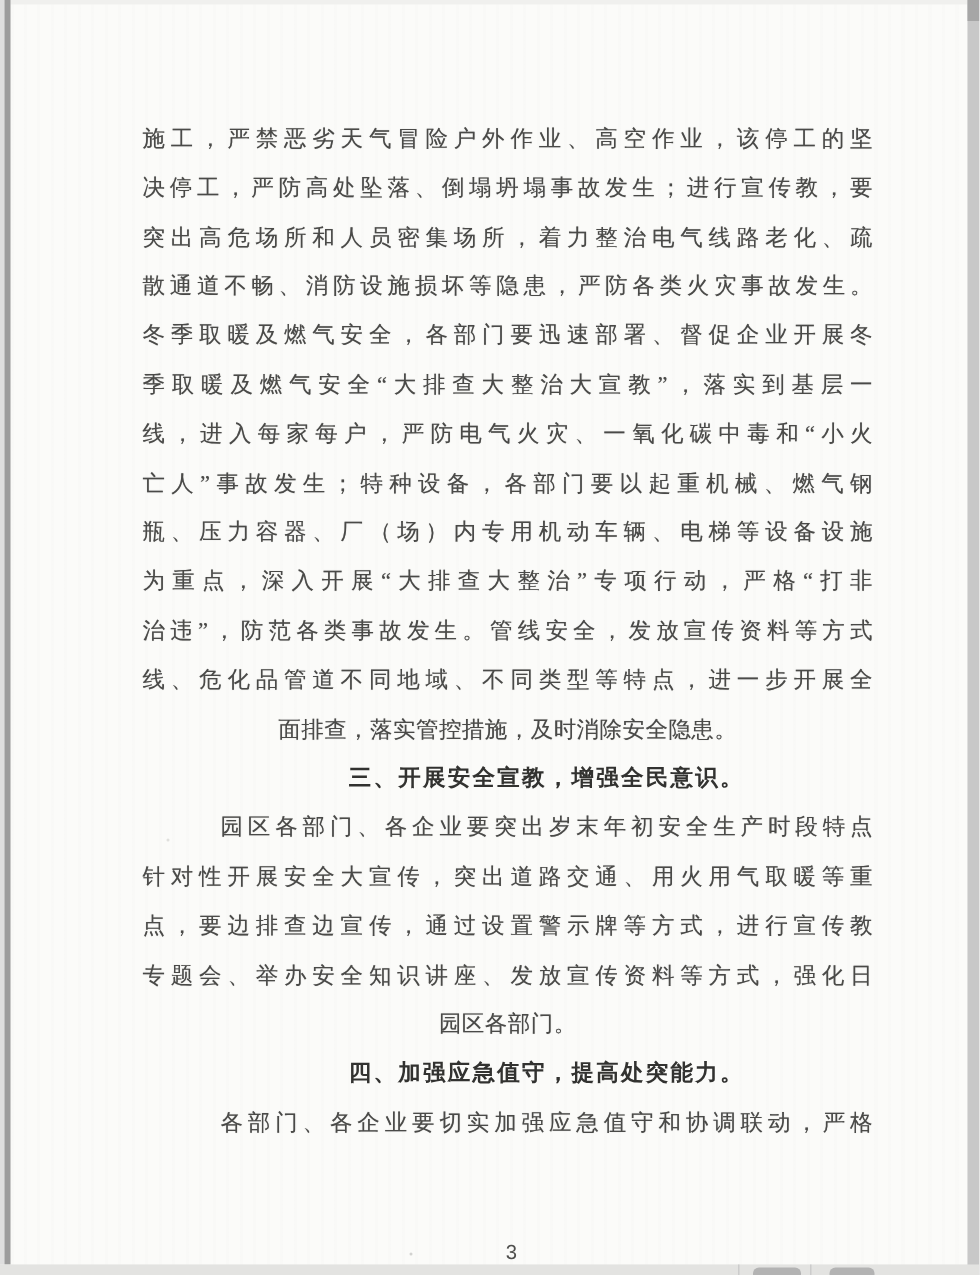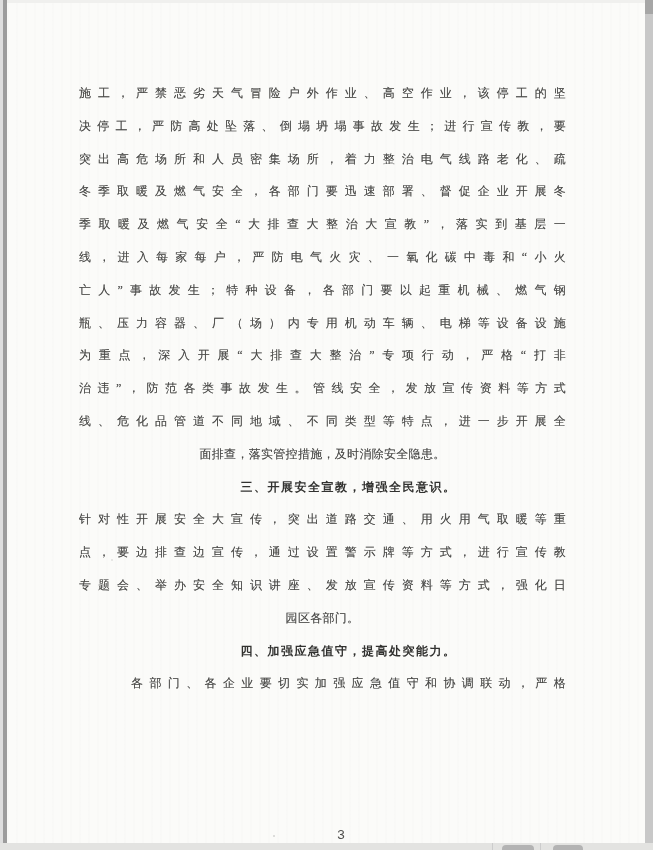--- a/index.html
+++ b/index.html
@@ -70,23 +70,23 @@
   .btn-top{
     position:absolute;bottom:0;height:5px;
     background:var(--button-gray);
     border-radius:4px 4px 0 0;
   }
   .b1{left:502px;width:32px;}
   .b2{left:553px;width:30px;}
   
   .text-block{
     position:absolute;
-    left:72px;top:74px;
+    left:88px;top:74px;
     width:487px;
-    font-size:12px;
+    font-size:15px;
     line-height:32.8px;
     color:var(--text-color);
     letter-spacing:0.3px;
     text-shadow:0 0 0.5px rgba(90,90,90,0.55);
   }
   .line{
     height:32.8px;
     white-space:nowrap;
     text-align:center;
   }
@@ -124,30 +124,32 @@
 </head>
 <body>
 
 <div class="screen">
 
   <div class="page">
     <div class="text-block">
         <div class="line fill">施工，严禁恶劣天气冒险户外作业、高空作业，该停工的坚</div>
         <div class="line fill">决停工，严防高处坠落、倒塌坍塌事故发生；进行宣传教，要</div>
         <div class="line fill">突出高危场所和人员密集场所，着力整治电气线路老化、疏</div>
+        <div class="line fill">散通道不畅、消防设施损坏等隐患，严防各类火灾事故发生。</div>
         <div class="line fill">冬季取暖及燃气安全，各部门要迅速部署、督促企业开展冬</div>
         <div class="line fill">季取暖及燃气安全“大排查大整治大宣教”，落实到基层一</div>
         <div class="line fill">线，进入每家每户，严防电气火灾、一氧化碳中毒和“小火</div>
         <div class="line fill">亡人”事故发生；特种设备，各部门要以起重机械、燃气钢</div>
         <div class="line fill">瓶、压力容器、厂（场）内专用机动车辆、电梯等设备设施</div>
         <div class="line fill">为重点，深入开展“大排查大整治”专项行动，严格“打非</div>
         <div class="line fill">治违”，防范各类事故发生。管线安全，发放宣传资料等方式</div>
         <div class="line fill">线、危化品管道不同地域、不同类型等特点，进一步开展全</div>
         <div class="line">面排查，落实管控措施，及时消除安全隐患。</div>
         <div class="line heading indent">三、开展安全宣教，增强全民意识。</div>
+        <div class="line indent fill">园区各部门、各企业要突出岁末年初安全生产时段特点</div>
         <div class="line fill">针对性开展安全大宣传，突出道路交通、用火用气取暖等重</div>
         <div class="line fill">点，要边排查边宣传，通过设置警示牌等方式，进行宣传教</div>
         <div class="line fill">专题会、举办安全知识讲座、发放宣传资料等方式，强化日</div>
         <div class="line">园区各部门。</div>
         <div class="line heading indent">四、加强应急值守，提高处突能力。</div>
         <div class="line indent fill">各部门、各企业要切实加强应急值守和协调联动，严格</div>
       </div>
     <div class="page-number">3</div>
     <div class="speck sp1"></div>
     <div class="speck sp2"></div>

